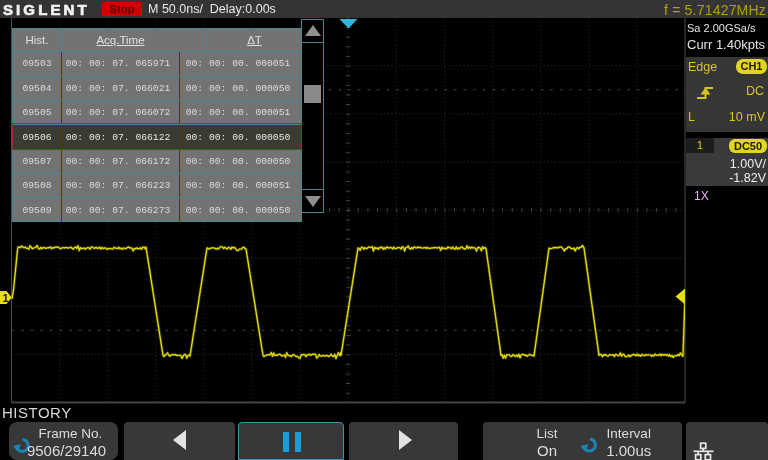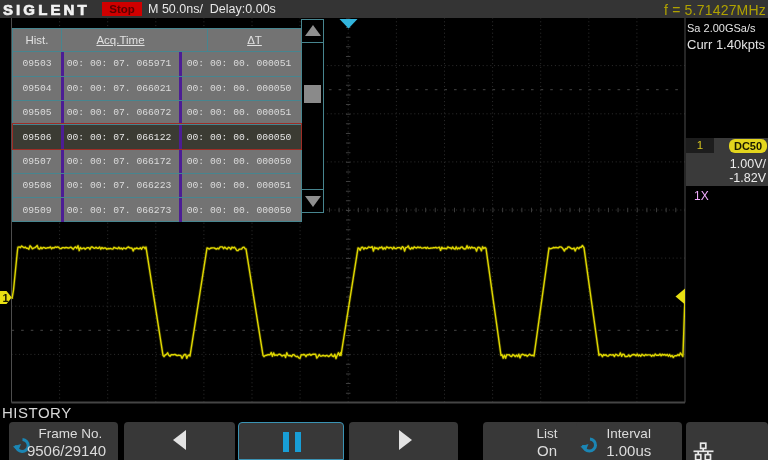--- a/index.html
+++ b/index.html
@@ -15,21 +15,21 @@
 #tbase { position:absolute; left:148px; top:2px; font-size:12.5px; color:#e8e8e8; }
 #freq { position:absolute; right:2px; top:1.5px; font-size:14px; color:#b0a200; letter-spacing:0.2px; }
 
 
 #htable { position:absolute; left:12px; top:28px; width:290px; height:194px;
   border:1px solid #47858f; background:#737373; }
 .tr { position:relative; display:flex; height:24.3px; }
 .tr .c1 { width:48px; }  .tr .c2 { width:118px; }  .tr .c3 { flex:1; }
 .tr > div { display:flex; align-items:center; justify-content:center;
   font-family:"Liberation Mono", monospace; font-size:9.7px; color:#dcdcdc; }
-.tr .c2, .tr .c3 { border-left:3px solid #4c1d95; padding-right:5px; }
+.tr .c2, .tr .c3 { border-left:1px solid #4c1d95; padding-right:5px; }
 #thead { height:22.6px; display:flex; border-bottom:1px solid #47858f; }
 #thead > div { display:flex; align-items:center; justify-content:center;
   font-size:11.5px; color:#e0e0e0; }
 #thead .c1 { width:48px; } #thead .c2 { width:118px; } #thead .c3 { flex:1;margin-left:28px; }
 #thead .c2, #thead .c3 { border-left:1px solid #47858f;text-decoration:underline; }
 .tr + .tr { border-top:1px solid #47858f; }
 .tr.hl { background:#3b3b33; outline:1px solid #9e2d26; outline-offset:0px; position:relative; z-index:2; }
 .tr.hl > div { color:#e6e6e6; }
 
 
@@ -184,32 +184,43 @@
       </div>
     <div id="sthumb"></div>
     <div class="abox dn">
         <div class="sb-tri-dn"></div>
       </div>
   </div>
 
   <div id="sa">Sa 2.00GSa/s</div>
   <div id="curr">Curr 1.40kpts</div>
 
+  <div id="trigpanel">
+    <div id="edge" class="y">Edge</div>
+    <div id="ch1">CH1</div>
+    <svg width="20" height="16" style="position:absolute;left:10px;top:27px">
+      <polyline points="1,14 9.5,14 9.5,4 17,4" fill="none" stroke="#d6c51e" stroke-width="1.9"></polyline>
+      <polygon points="4.5,10.5 14.5,10.5 9.5,3.5" fill="#d6c51e"></polygon>
+    </svg>
+    <div id="dctxt" class="y">DC</div>
+    <div id="ltxt" class="y">L</div>
+    <div id="lval" class="y">10 mV</div>
+  </div>
 
   <div id="chpanel">
     <div id="chtab">1</div>
     <div id="dc50">DC50</div>
     <div id="x1">1X</div>
     <div id="vdiv">1.00V/</div>
     <div id="voff">-1.82V</div>
   </div>
 
   <div id="histlabel">HISTORY</div>
 
-  <div class="mbtn" id="b1" style="left:9px;width:109px;">
+  <div class="mbtn" id="b1" style="left:9px;width:109px;border-radius:8px;">
     <svg width="18" height="17" style="position:absolute;left:4px;top:15px">
       <path d="M 9.5,2.5 A 6 6 0 1 1 3.2,8.3" fill="none" stroke="#1b86b4" stroke-width="3"></path>
       <polygon points="0,9.5 8,7 5,14.5" fill="#1b86b4"></polygon>
     </svg>
     <div class="l1" style="left:7px;">Frame No.</div>
     <div class="l2" style="left:3px;">9506/29140</div>
   </div>
   <div class="mbtn" id="b2" style="left:123.5px;width:111.5px;">
       <div class="tri-l"></div>
     </div>

